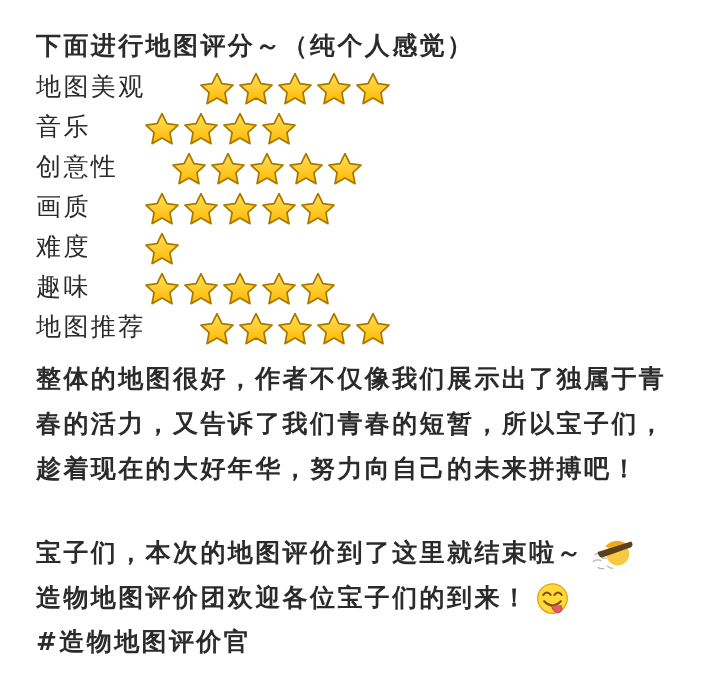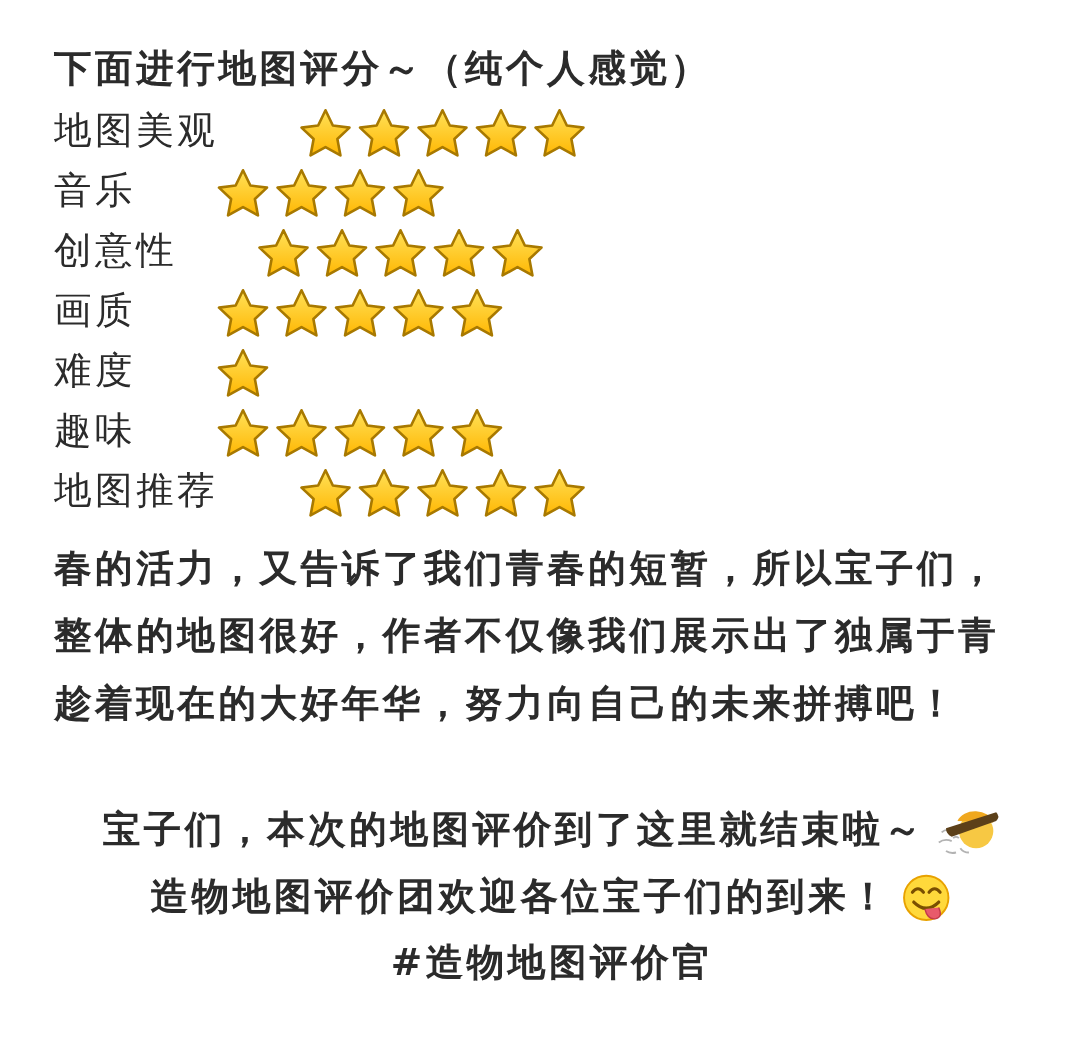--- a/index.html
+++ b/index.html
@@ -52,21 +52,20 @@
     margin-top: 6px;
   }
   .para .line {
     line-height: 45px;
   }
   .closing {
     margin-top: 40px;
   }
   .closing .line {
     line-height: 44px;
-    text-align: center;
   }
   .sticker {
     display: inline-block;
     vertical-align: middle;
     margin-left: 5px;
   }
   .sticker svg { display: block; }
 </style>
 </head>
 <body>
@@ -204,22 +203,22 @@
         <svg class="star" viewBox="0 0 24 24">
           <path d="M12 1.6 L15.1 8 L22.1 8.9 L17 13.7 L18.3 20.6 L12 17.1 L5.7 20.6 L7 13.7 L1.9 8.9 L8.9 8 Z" fill="url(#starGrad)" stroke="#A87900" stroke-width="1.1" stroke-linejoin="round"></path>
         </svg>
         <svg class="star" viewBox="0 0 24 24">
           <path d="M12 1.6 L15.1 8 L22.1 8.9 L17 13.7 L18.3 20.6 L12 17.1 L5.7 20.6 L7 13.7 L1.9 8.9 L8.9 8 Z" fill="url(#starGrad)" stroke="#A87900" stroke-width="1.1" stroke-linejoin="round"></path>
         </svg>
       </span>
   </div>
 
   <div class="para">
+    <div class="line">整体的地图很好，作者不仅像我们展示出了独属于青</div>
     <div class="line">春的活力，又告诉了我们青春的短暂，所以宝子们，</div>
-    <div class="line">整体的地图很好，作者不仅像我们展示出了独属于青</div>
     <div class="line">趁着现在的大好年华，努力向自己的未来拼搏吧！</div>
   </div>
 
   <div class="closing">
 
     <div class="line">
       <span>宝子们，本次的地图评价到了这里就结束啦～</span><span class="sticker">
         <svg viewBox="0 0 48 46" width="46" height="44">
           <g stroke="#9a9a9a" stroke-width="1.3" fill="none" opacity="0.75">
             <path d="M6 24 q3 -3 7 -1"></path>

